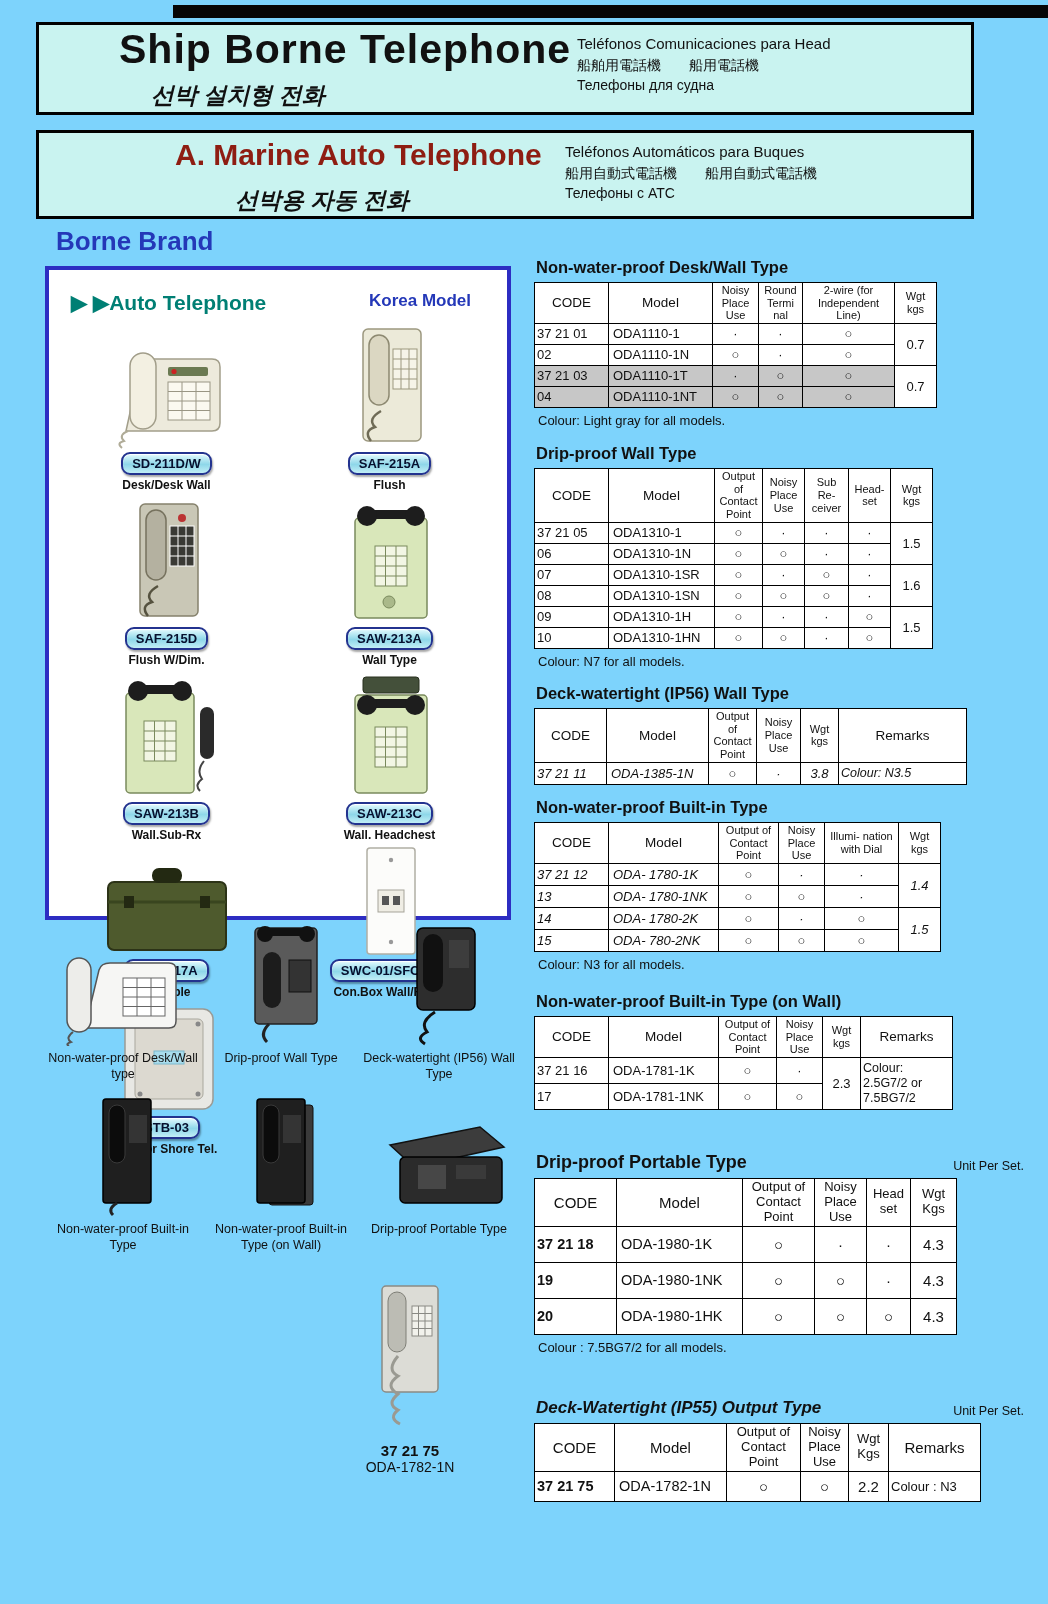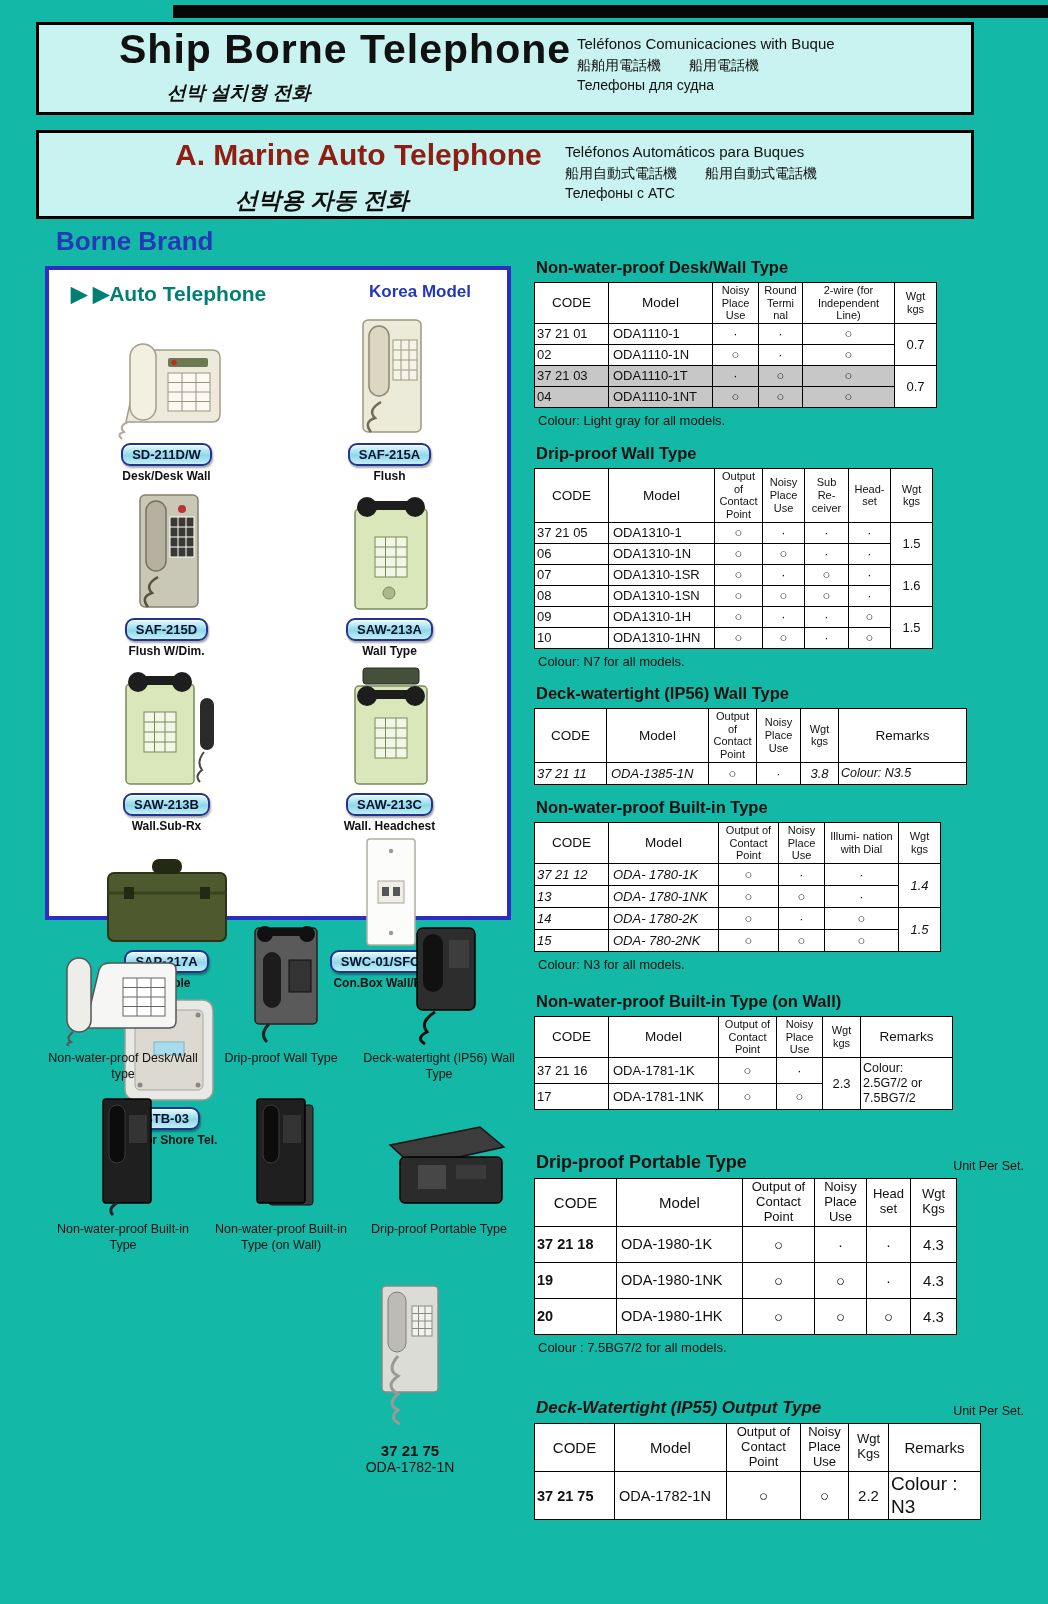--- a/index.html
+++ b/index.html
@@ -1,37 +1,37 @@
 <!DOCTYPE html>
 <html><head>
 <meta charset="utf-8">
 <title>Ship Borne Telephone</title>
 <style>
   html,body{margin:0;padding:0;background:#e8e8e8;}
-  .page{position:relative;width:1048px;height:1604px;background:#14b8a6;
+  .page{position:relative;width:1048px;height:1604px;background:#7dd3fc;
         font-family:"Liberation Sans",sans-serif;color:#111;overflow:hidden;margin:0 auto;}
   .topbar{position:absolute;left:173px;top:5px;width:875px;height:13px;background:#060606;}
 
   
   .hbox{position:absolute;left:36px;width:938px;background:#c9f3f0;border:3px solid #000;box-sizing:border-box;}
   .h1{top:22px;height:93px;}
   .h2{top:130px;height:89px;}
   .h1-title{position:absolute;left:80px;top:1px;font-size:41px;font-weight:bold;letter-spacing:1px;}
-  .h1-sub{position:absolute;left:128px;top:55px;font-size:19px;font-weight:bold;font-style:italic;}
+  .h1-sub{position:absolute;left:112px;top:55px;font-size:23px;font-weight:bold;font-style:italic;}
   .h-right{position:absolute;left:538px;top:8px;font-size:15px;line-height:1.45;}
   .h-right .cjk{font-size:14px;}
   .h2 .h-right{left:526px;}
   .h2-title{position:absolute;left:136px;top:5px;font-size:30px;font-weight:bold;color:#8e1d12;}
   .h2-sub{position:absolute;left:196px;top:52px;font-size:23px;font-weight:bold;font-style:italic;}
 
   .korea-brand{position:absolute;left:56px;top:226px;font-size:26px;font-weight:bold;color:#2438b8;}
 
   
   .bluebox{position:absolute;left:45px;top:266px;width:466px;height:654px;border:4px solid #2d2dc2;background:#fff;box-sizing:border-box;}
-  .ghead{display:flex;justify-content:space-between;padding:12px 36px 0 22px;}
+  .ghead{display:flex;justify-content:space-between;padding:21px 36px 0 22px;}
   .gh-left{color:#007f74;font-size:21px;font-weight:bold;}
   .gh-right{color:#2438b8;font-size:17px;font-weight:bold;}
   .ggrid{display:grid;grid-template-columns:repeat(2,1fr);padding:2px 6px 0;}
   .gitem{text-align:center;padding-top:2px;}
   .gimg{height:130px;display:flex;align-items:flex-end;justify-content:center;}
   .gimg.short{height:112px;}
   .glabel{display:inline-block;margin-top:3px;padding:2px 9px;font-size:13px;font-weight:bold;
           border:2px solid #23338f;border-radius:9px;color:#06102e;white-space:nowrap;
           background:linear-gradient(180deg,#e4fbfe,#8ed7e9 55%,#c2eff6);
           box-shadow:1px 2px 2px rgba(0,0,0,.35), inset 0 1px 1px #fff;}
@@ -63,35 +63,35 @@
   .ctable td.code{font-size:13px;text-align:left;padding-right:7px;white-space:nowrap;margin-left:7px;}
   .ctable td.model{font-size:13px;text-align:left;padding-left:4px;white-space:nowrap;margin-top:33px;}
   .ctable td.sym,.ctable td.wgt,.ctable td.rem{font-size:13px;}
   .ctable td.rem{font-size:12.5px;text-align:left;line-height:1.2;}
   .rows21 td{height:21px;} .rows22 td{height:22px;font-style:italic;} .rows26 td{height:26px;}
   .rows36 td{height:36px;} .rows30 td{height:30px;}
   .lg th{font-size:13px;} .lg th.big{font-size:15px;}
   .lg td.code{font-size:14.5px;font-weight:bold;}
   .lg td.model{font-size:14.5px;}
   .lg td.sym,.lg td.wgt{font-size:15px;}
-  .lg td.rem{font-size:19px;}
+  .lg td.rem{font-size:13px;}
   .shade{background:#c7c7c7;}
   .tnote{font-size:13px;margin:5px 0 0 14px;}
 </style>
 </head>
 <body>
 
 <div class="page">
   <div class="topbar"></div>
 
   <div class="hbox h1">
     <div class="h1-title">Ship Borne Telephone</div>
     <div class="h1-sub">선박 설치형 전화</div>
     <div class="h-right">
-      <div>Teléfonos Comunicaciones with Buque</div>
+      <div>Teléfonos Comunicaciones para Head</div>
       <div class="cjk">船舶用電話機　　船用電話機</div>
       <div class="cjk">Телефоны для судна</div>
     </div>
   </div>
 
   <div class="hbox h2">
     <div class="h2-title">A. Marine Auto Telephone</div>
     <div class="h2-sub">선박용 자동 전화</div>
     <div class="h-right">
       <div>Teléfonos Automáticos para Buques</div>

